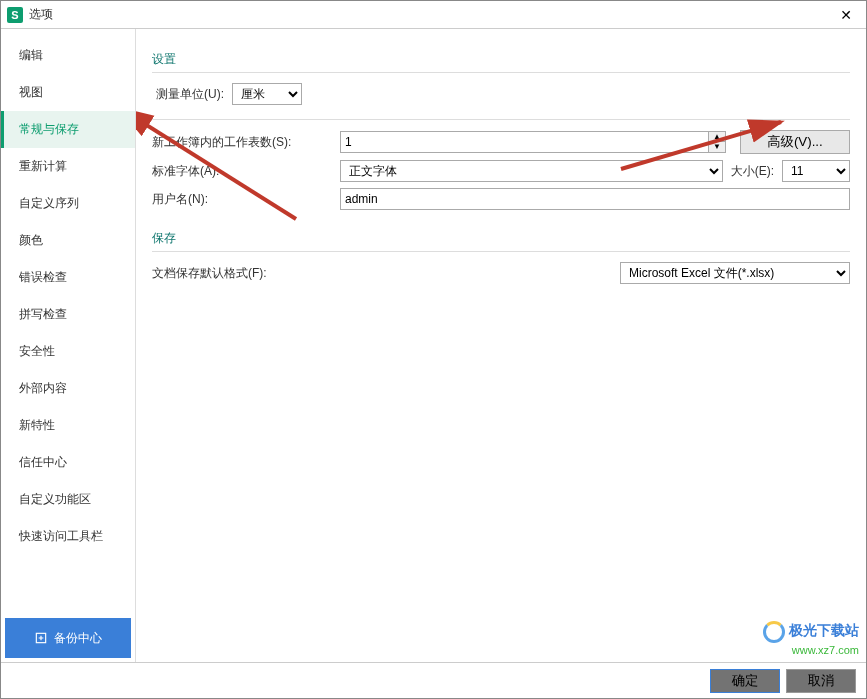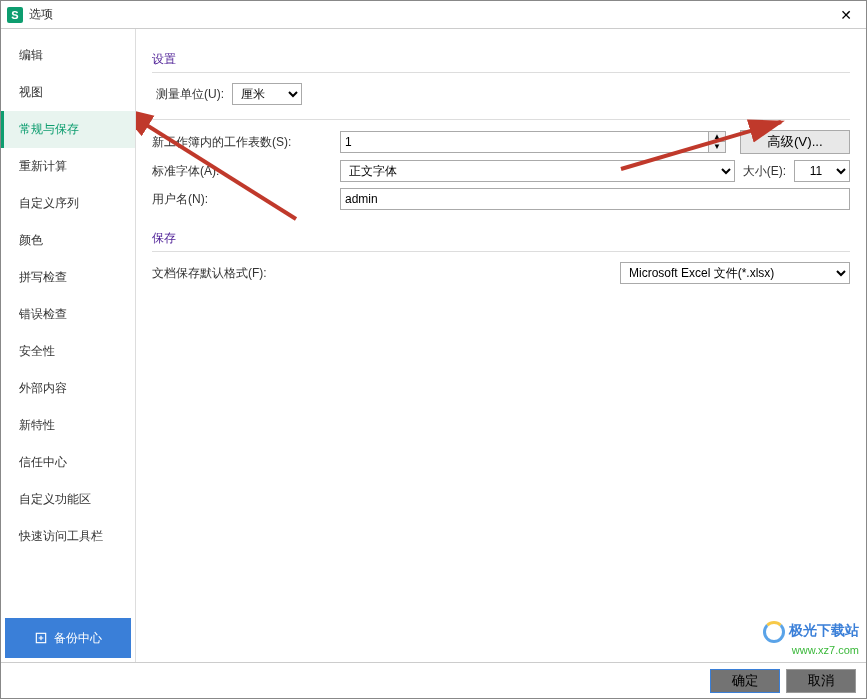--- a/index.html
+++ b/index.html
@@ -10,21 +10,21 @@
     .titlebar .title { flex: 1; color: #333; }
     .titlebar .close { width: 28px; height: 28px; display: flex; align-items: center; justify-content: center; cursor: pointer; font-size: 14px; }
     .body { flex: 1; display: flex; overflow: hidden; }
     .sidebar { width: 135px; border-right: 1px solid #ddd; display: flex; flex-direction: column; background: #fff; }
     .nav { flex: 1; padding-top: 8px; }
     .nav-item { padding: 10px 18px; cursor: pointer; color: #333; }
     .nav-item.active { background: #e8f4ef; color: #0d9d6f; border-left: 3px solid #0d9d6f; padding-left: 15px; }
     .backup-btn { height: 40px; background: #3a7fd8; color: #fff; display: flex; align-items: center; justify-content: center; gap: 6px; cursor: pointer; margin: 4px; }
     .backup-btn svg { width: 14px; height: 14px; }
     .content { flex: 1; padding: 12px 16px; overflow: auto; position: relative; }
-    .section-head { color: #4c1d95; padding: 4px 0; border-bottom: 1px solid #ddd; margin-bottom: 10px; margin-top: 6px; }
+    .section-head { color: #0f766e; padding: 4px 0; border-bottom: 1px solid #ddd; margin-bottom: 10px; margin-top: 6px; }
     .row { display: flex; align-items: center; margin: 6px 0; gap: 8px; }
     .label { width: 180px; color: #333; }
     .label-short { color: #333; }
     input[type=text], select { border: 1px solid #aaa; height: 22px; padding: 0 4px; font-size: 12px; background: #fff; }
     .num-input { flex: 1; position: relative; display: flex; }
     .num-input input { flex: 1; }
     .spinner { display: flex; flex-direction: column; border: 1px solid #aaa; border-left: none; }
     .spinner div { width: 16px; height: 10px; font-size: 8px; text-align: center; line-height: 9px; background: #f0f0f0; cursor: pointer; }
     .spinner div:first-child { border-bottom: 1px solid #aaa; }
     .adv-btn { width: 110px; height: 24px; background: #e8e8e8; border: 1px solid #aaa; cursor: pointer; margin-left: 6px; }
@@ -51,22 +51,22 @@
   </div>
   <div class="body">
     <div class="sidebar">
       <div class="nav" id="nav">
           <div class="nav-item">编辑</div>
           <div class="nav-item">视图</div>
           <div class="nav-item active">常规与保存</div>
           <div class="nav-item">重新计算</div>
           <div class="nav-item">自定义序列</div>
           <div class="nav-item">颜色</div>
+          <div class="nav-item">错误检查</div>
           <div class="nav-item">拼写检查</div>
-          <div class="nav-item">错误检查</div>
           <div class="nav-item">安全性</div>
           <div class="nav-item">外部内容</div>
           <div class="nav-item">新特性</div>
           <div class="nav-item">信任中心</div>
           <div class="nav-item">自定义功能区</div>
           <div class="nav-item">快速访问工具栏</div>
         </div>
       <div class="backup-btn">
         <svg viewBox="0 0 24 24" fill="none" stroke="#fff" stroke-width="2">
             <rect x="4" y="4" width="16" height="16"></rect>
@@ -92,21 +92,21 @@
               <div>▲</div>
               <div>▼</div>
             </div>
         </div>
         <button class="adv-btn">高级(V)...</button>
       </div>
       <div class="row">
         <span class="label">标准字体(A):</span>
         <select style="flex:1;"><option>正文字体</option></select>
         <span class="label-short">大小(E):</span>
-        <select style="width:56px;text-align:center;"><option>11</option></select>
+        <select style="width:68px;"><option>11</option></select>
       </div>
       <div class="row">
         <span class="label">用户名(N):</span>
         <input type="text" style="flex: 1 1 0%;" value="admin">
       </div>
 
       <div class="section-head" style="margin-top:16px;">保存</div>
       <div class="row">
         <span class="label">文档保存默认格式(F):</span>
         <div style="flex:1;"></div>

